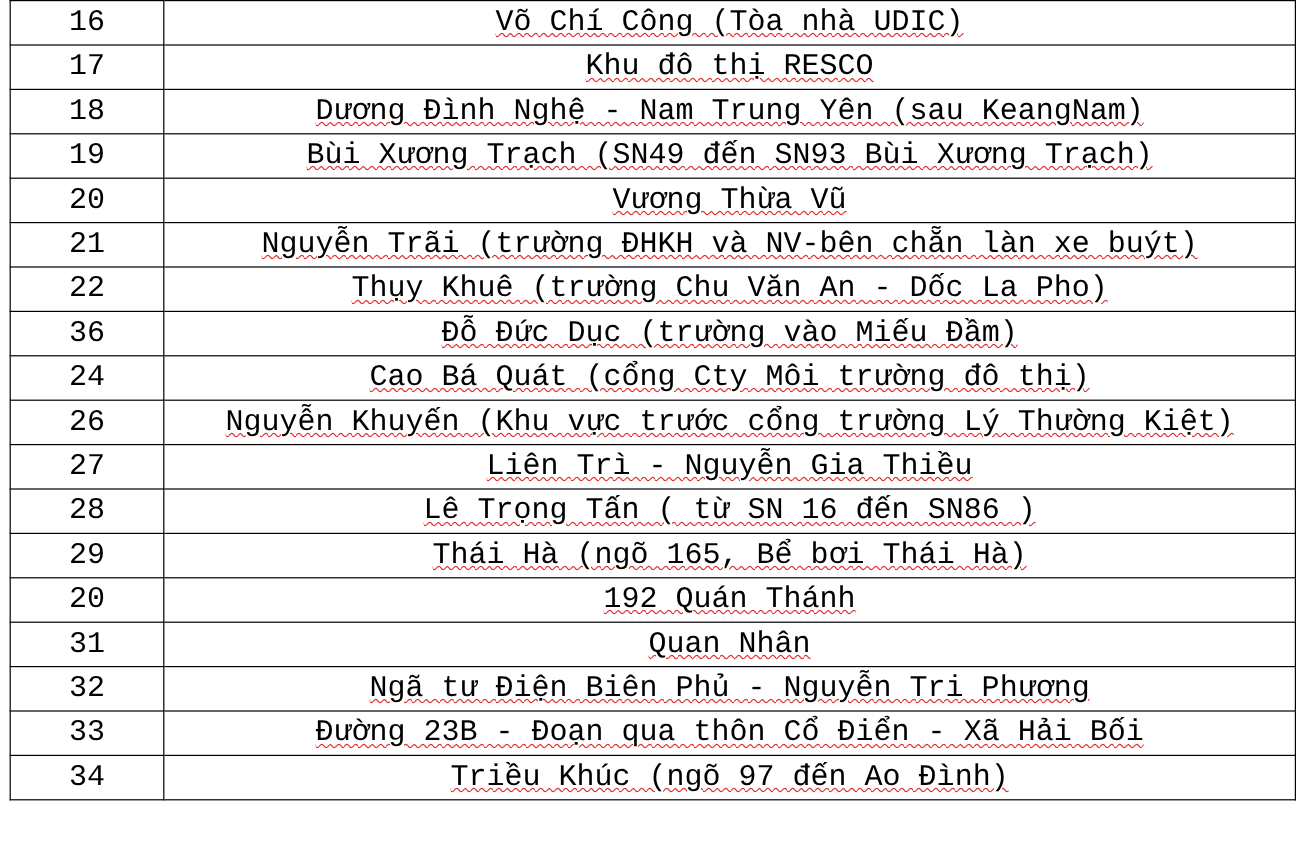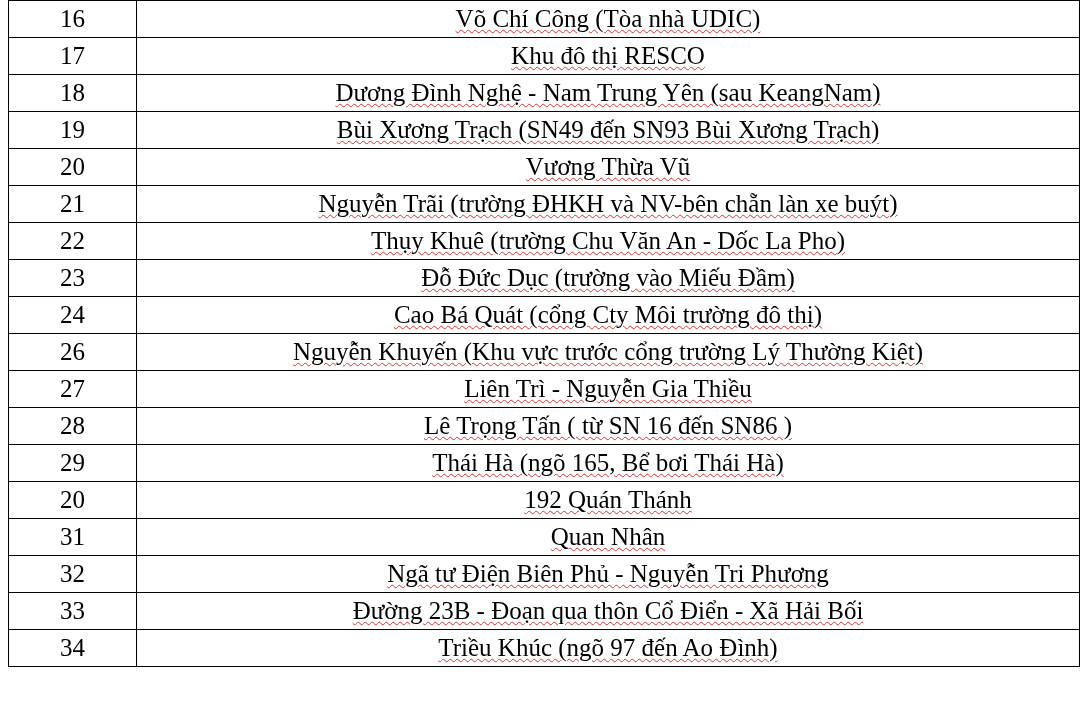--- a/index.html
+++ b/index.html
@@ -18,20 +18,21 @@
     width: 1085px;
     height: 709px;
     background: #ffffff;
   }
   table.location-table {
     border-collapse: collapse;
     table-layout: fixed;
     width: 1071px;
     margin-left: 8px;
     margin-top: 0px;
+    font-family: Liberation Mono, monospace;
   }
   table.location-table col.col-index { width: 128px; }
   table.location-table col.col-name  { width: 943px; }
 
   table.location-table td {
     border: 1px solid #000000;
     padding: 0;
     height: 36px;
     vertical-align: middle;
     font-size: 25px;
@@ -92,21 +93,21 @@
       </tr>
       <tr>
         <td class="idx">21</td>
         <td class="name"><span class="sp">Nguyễn Trãi (trường ĐHKH và NV-bên chẵn làn xe buýt)</span></td>
       </tr>
       <tr>
         <td class="idx">22</td>
         <td class="name"><span class="sp">Thụy Khuê (trường Chu Văn An - Dốc La Pho)</span></td>
       </tr>
       <tr>
-        <td class="idx">23</td>
+        <td class="idx">36</td>
         <td class="name"><span class="sp">Đỗ Đức Dục (trường vào Miếu Đầm)</span></td>
       </tr>
       <tr>
         <td class="idx">24</td>
         <td class="name"><span class="sp">Cao Bá Quát (cổng Cty Môi trường đô thị)</span></td>
       </tr>
       <tr>
         <td class="idx">26</td>
         <td class="name"><span class="sp">Nguyễn Khuyến (Khu vực trước cổng trường Lý Thường Kiệt)</span></td>
       </tr>

